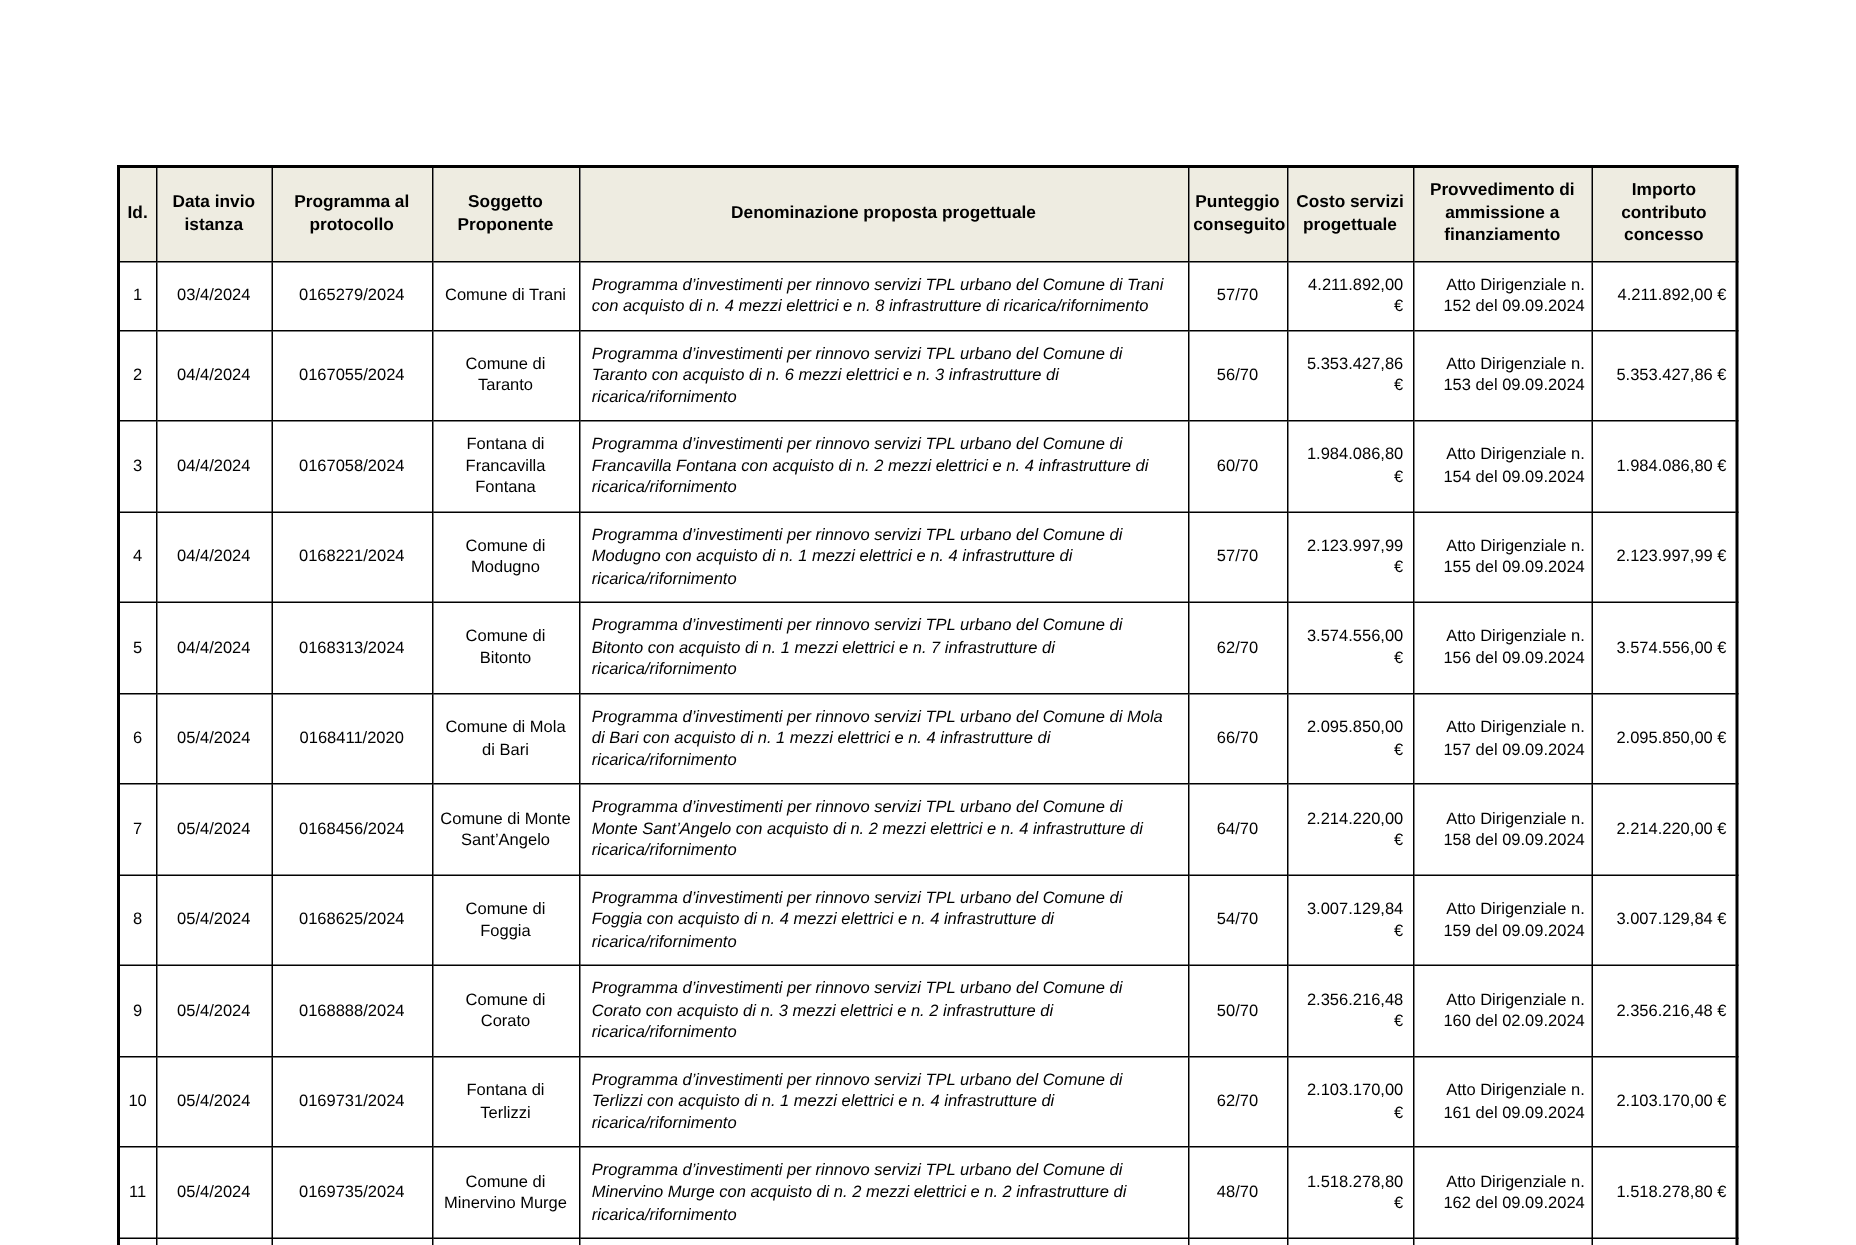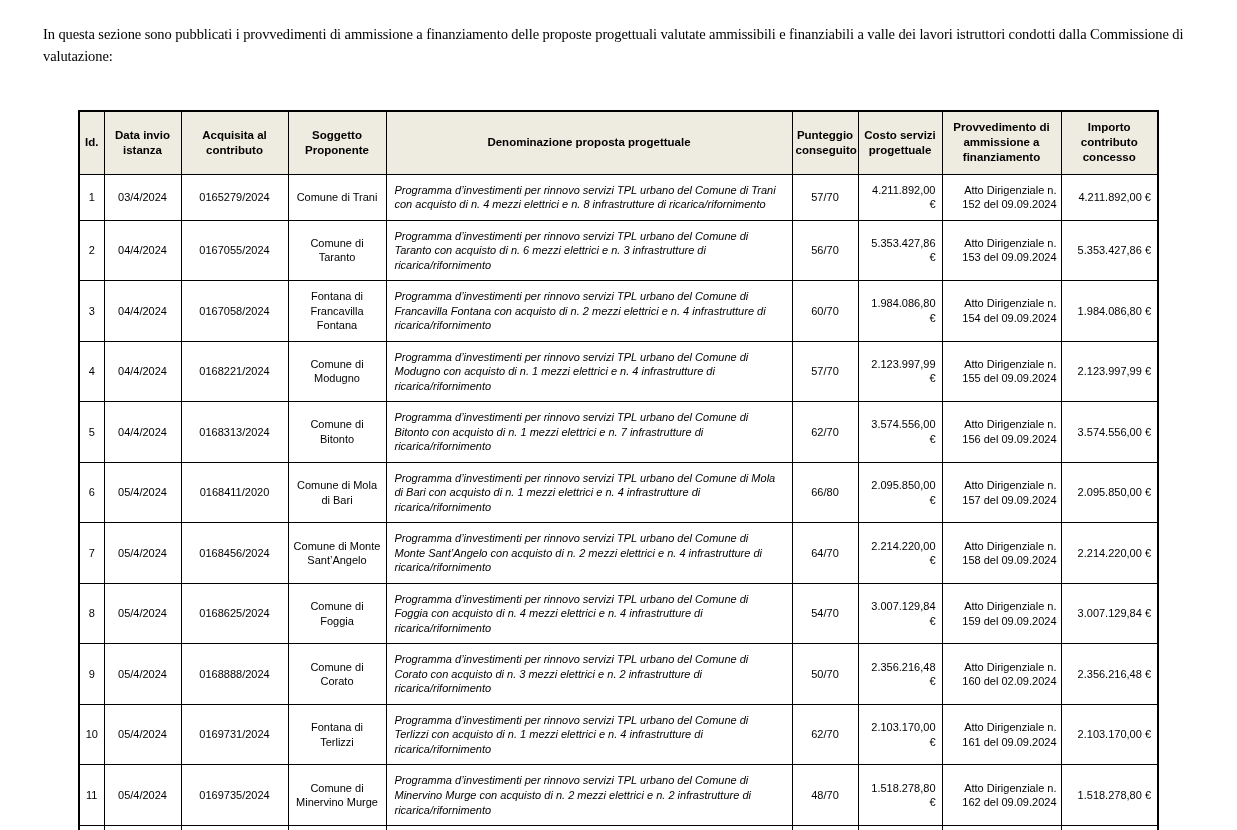--- a/index.html
+++ b/index.html
@@ -55,39 +55,38 @@
     font-style: italic;
     padding-left: 8px; padding-right: 14px;
   }
   td.c-provv { text-align: right; padding-left: 9px; padding-right: 4px; }
 </style>
 </head>
 <body>
 
 <div class="page">
 
-  <p class="intro">In questa sezione sono pubblicati i provvedimenti di ammissione a finanziamento delle proposte progettuali valutate ammissibili e finanziabili a valle dei lavori istruttori condotti dalla Commissione di valutazione:</p>
 
   <table class="grant-table">
     <colgroup>
       <col style="width:25px">
       <col style="width:77px">
       <col style="width:107px">
       <col style="width:98px">
       <col style="width:406px">
       <col style="width:66px">
       <col style="width:84px">
       <col style="width:119px">
       <col style="width:97px">
     </colgroup>
     <thead>
       <tr>
         <th>Id.</th>
         <th>Data invio istanza</th>
-        <th>Acquisita al contributo</th>
+        <th>Programma al protocollo</th>
         <th>Soggetto Proponente</th>
         <th>Denominazione proposta progettuale</th>
         <th>Punteggio conseguito</th>
         <th>Costo servizi progettuale</th>
         <th>Provvedimento di ammissione a finanziamento</th>
         <th>Importo contributo concesso</th>
       </tr>
     </thead>
     <tbody id="table-body">
         <tr>
@@ -144,21 +143,21 @@
           <td class="c-right">3.574.556,00 €</td>
           <td class="c-provv">Atto Dirigenziale n. 156 del 09.09.2024</td>
           <td class="c-right">3.574.556,00 €</td>
         </tr>
         <tr>
           <td class="c-center">6</td>
           <td class="c-center">05/4/2024</td>
           <td class="c-center">0168411/2020</td>
           <td class="c-center">Comune di Mola di Bari</td>
           <td class="c-denom">Programma d’investimenti per rinnovo servizi TPL urbano del Comune di Mola di Bari con acquisto di n. 1 mezzi elettrici e n. 4 infrastrutture di ricarica/rifornimento</td>
-          <td class="c-center">66/80</td>
+          <td class="c-center">66/70</td>
           <td class="c-right">2.095.850,00 €</td>
           <td class="c-provv">Atto Dirigenziale n. 157 del 09.09.2024</td>
           <td class="c-right">2.095.850,00 €</td>
         </tr>
         <tr>
           <td class="c-center">7</td>
           <td class="c-center">05/4/2024</td>
           <td class="c-center">0168456/2024</td>
           <td class="c-center">Comune di Monte Sant’Angelo</td>
           <td class="c-denom">Programma d’investimenti per rinnovo servizi TPL urbano del Comune di Monte Sant’Angelo con acquisto di n. 2 mezzi elettrici e n. 4 infrastrutture di ricarica/rifornimento</td>

